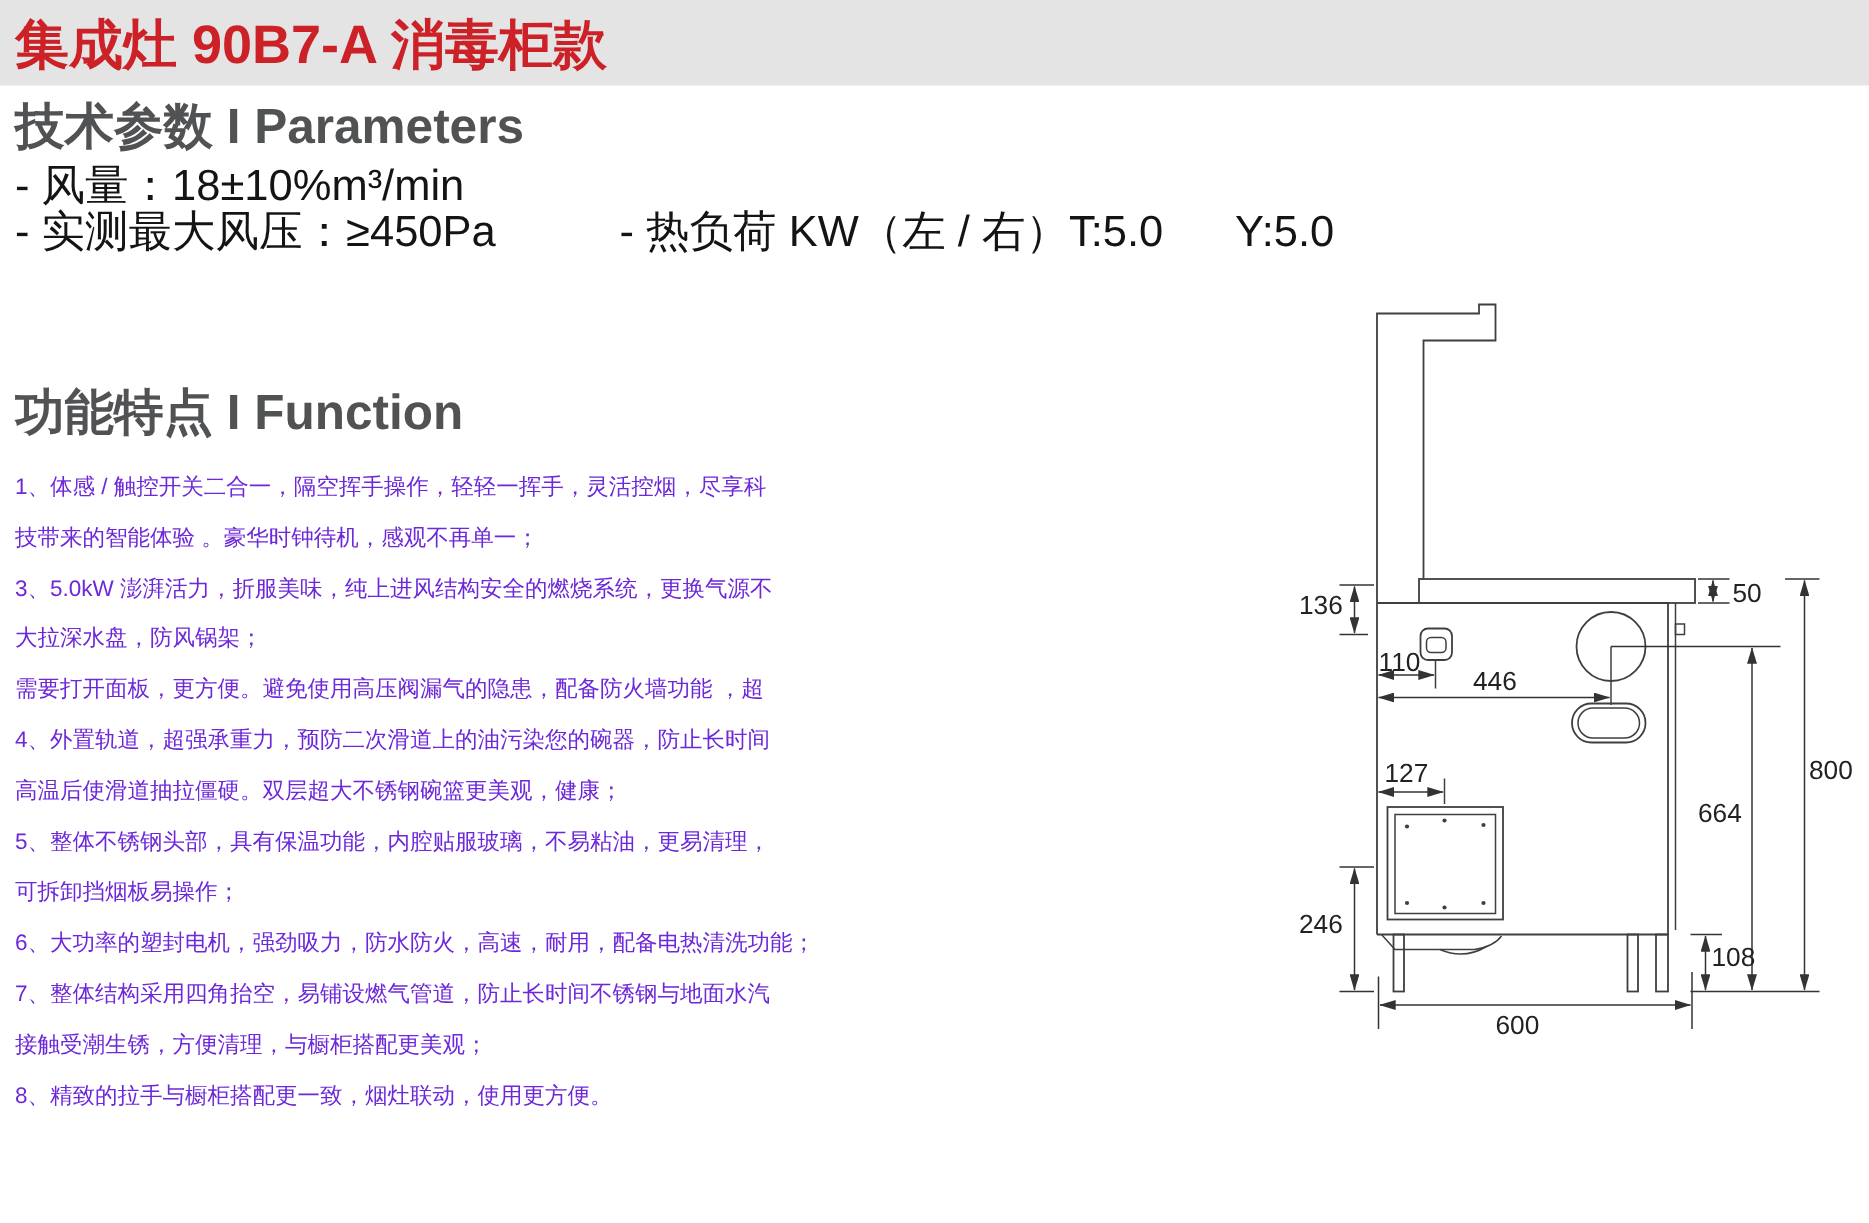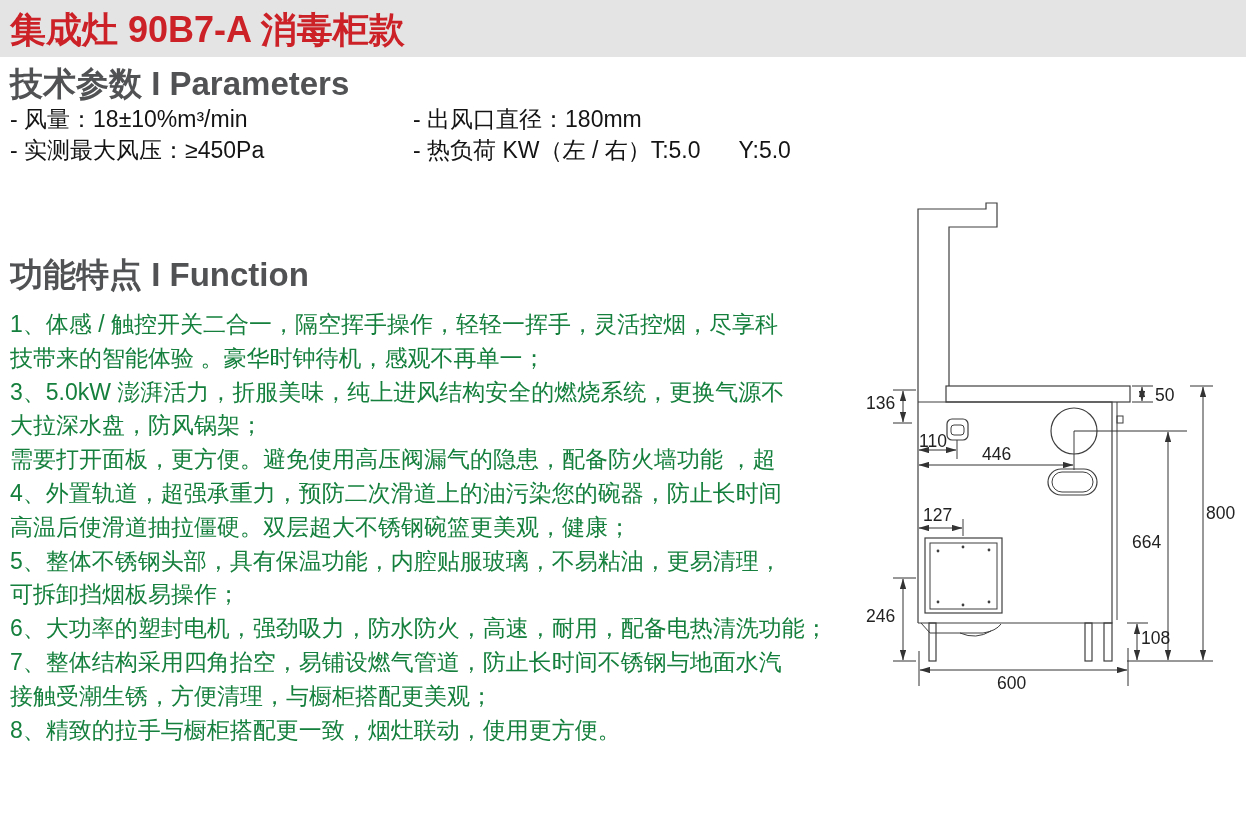--- a/index.html
+++ b/index.html
@@ -6,28 +6,28 @@
   body { width:1246px; height:815px; font-family:"Liberation Sans", sans-serif; }
   .page { position:relative; width:1246px; height:815px; overflow:hidden; background:#ffffff; }
 
   .title-bar { position:absolute; left:0; top:0; width:1246px; height:57px; background:#e4e4e4; }
   .title { position:absolute; left:10px; top:6px; font-size:36px; font-weight:bold; color:#cc2127; white-space:pre; }
 
   .sec-heading { position:absolute; left:10px; font-size:33px; font-weight:bold; color:#515254; white-space:pre; }
   #params-heading { top:62px; }
   #function-heading { top:253px; }
 
-  .param-line { position:absolute; font-size:23px; color:#141414; white-space:pre; }
+  .param-line { position:absolute; font-size:29px; color:#141414; white-space:pre; }
   .p-l1 { left:10px;  top:104px; }
   .p-l2 { left:10px;  top:135px; }
   .p-r1 { left:413px; top:104px; }
   .p-r2 { left:413px; top:135px; }
 
   .fn-lines { position:absolute; left:10px; top:308px; width:880px; }
-  .fn-line { height:33.8px; line-height:33.8px; font-size:23px; color:#15803d; white-space:pre; }
+  .fn-line { height:33.8px; line-height:33.8px; font-size:15px; color:#6d28d9; white-space:pre; }
 
   .diagram { position:absolute; left:860px; top:180px; }
   .outline   { stroke:#3f3f3f; stroke-width:1.2; fill:none; }
   .thin      { stroke:#3f3f3f; stroke-width:1; fill:none; }
   .dim       { stroke:#333333; stroke-width:1; fill:none; }
   .dim-label { font-family:"Liberation Sans", sans-serif; font-size:17.5px; fill:#222222; }
   .screw     { fill:#3f3f3f; stroke:none; }
 </style>
 </head>
 <body>
@@ -35,21 +35,20 @@
 <div class="page">
 
   <div class="title-bar">
     <span class="title">集成灶 90B7-A 消毒柜款</span>
   </div>
 
   <div class="sec-heading" id="params-heading">技术参数 I Parameters</div>
 
   <div class="param-line p-l1">- 风量：18±10%m³/min</div>
   <div class="param-line p-l2">- 实测最大风压：≥450Pa</div>
-  <div class="param-line p-r1">- 出风口直径：180mm</div>
   <div class="param-line p-r2">- 热负荷 KW（左 / 右）T:5.0      Y:5.0</div>
 
   <div class="sec-heading" id="function-heading">功能特点 I Function</div>
 
   <div class="fn-lines">
     <div class="fn-line">1、体感 / 触控开关二合一，隔空挥手操作，轻轻一挥手，灵活控烟，尽享科</div>
     <div class="fn-line">技带来的智能体验 。豪华时钟待机，感观不再单一；</div>
     <div class="fn-line">3、5.0kW 澎湃活力，折服美味，纯上进风结构安全的燃烧系统，更换气源不</div>
     <div class="fn-line">大拉深水盘，防风锅架；</div>
     <div class="fn-line">需要打开面板，更方便。避免使用高压阀漏气的隐患，配备防火墙功能 ，超</div>

